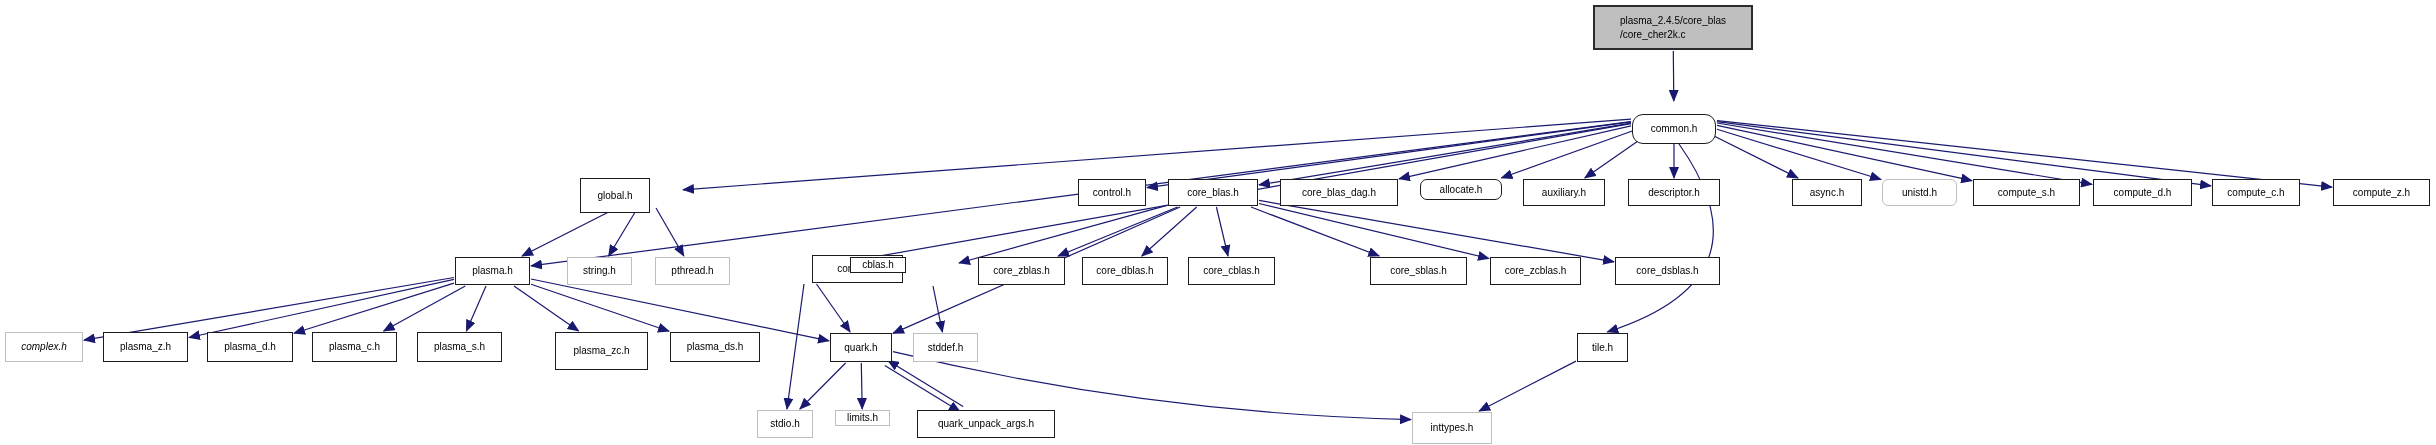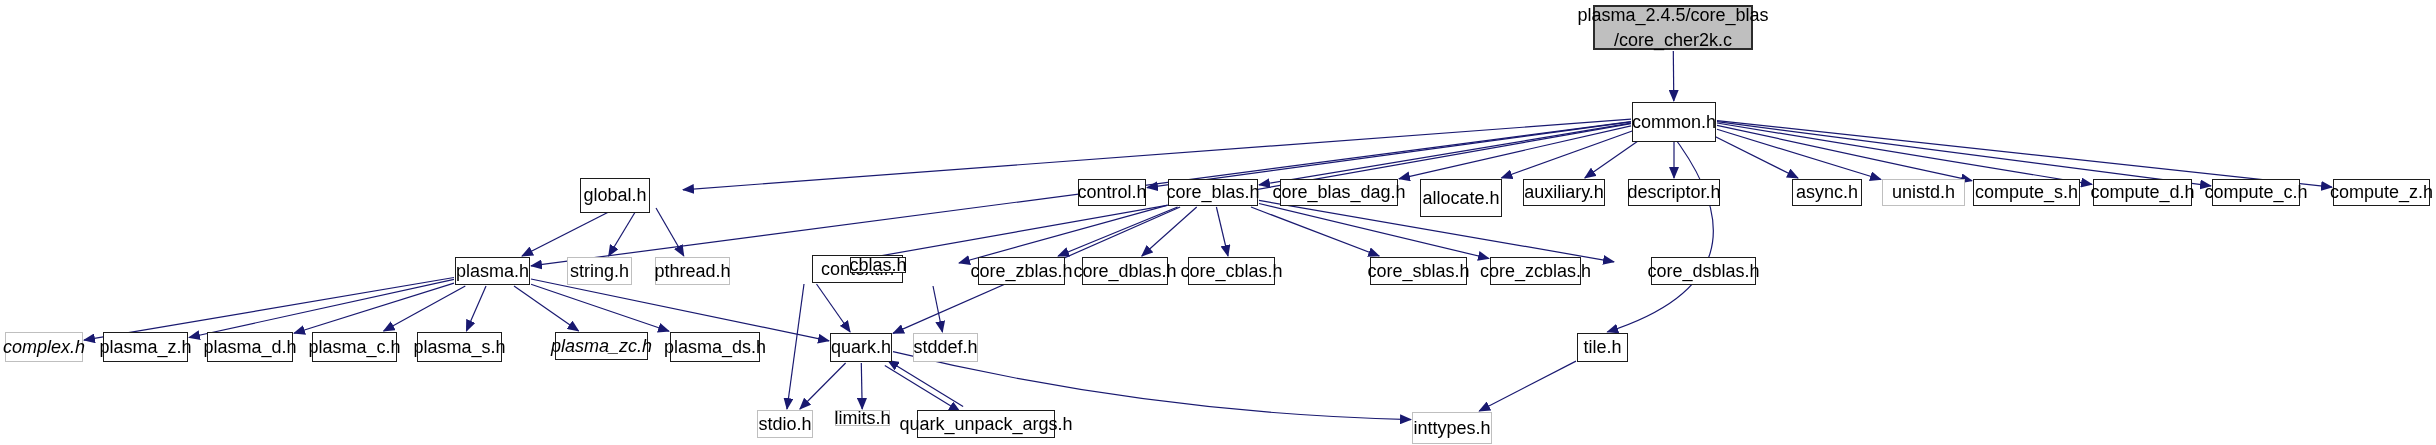--- a/index.html
+++ b/index.html
@@ -1,21 +1,21 @@
 <!DOCTYPE html>
 <html><head>
 <meta charset="utf-8">
 <style>
   html,body{margin:0;padding:0;background:#fff;}
   #graph{position:relative;width:2436px;height:445px;background:#ffffff;
          font-family:"Liberation Sans","DejaVu Sans",sans-serif;}
   #edges{position:absolute;left:0;top:0;width:2436px;height:445px;pointer-events:none;}
   .node{position:absolute;box-sizing:border-box;background:#fff;border:1.5px solid #1c1c1c;
-        display:flex;align-items:center;justify-content:center;text-align:center;
-        font-size:18px;color:#000;white-space:pre-line;line-height:1.35;z-index:2;cursor:pointer;}
+        display:flex;align-items:center;justify-content:center;text-align:left;
+        font-size:10px;color:#000;white-space:pre-line;line-height:1.35;z-index:2;cursor:pointer;}
   .node.system{border:1.2px solid #bfbfbf;cursor:default;}
   .node.current{background:#bfbfbf;border:2px solid #2b2b2b;cursor:default;}
 </style>
 </head>
 <body>
 
 <div id="graph">
   <svg id="edges" width="2436" height="445" viewBox="0 0 2436 445">
     <defs>
       <marker id="arrow" markerUnits="userSpaceOnUse" markerWidth="12" markerHeight="10" refX="11" refY="5" orient="auto">
@@ -66,54 +66,54 @@
         <path d="M861.3,363.0 L862.2,409.0" fill="none" stroke="#191970" stroke-width="1.2" marker-end="url(#arrow)"></path>
         <path d="M884.8,365.6 L959.9,411.6" fill="none" stroke="#191970" stroke-width="1.2" marker-end="url(#arrow)"></path>
         <path d="M893.0,351.7 Q1148.4,413.4 1411.0,419.6" fill="none" stroke="#191970" stroke-width="1.2" marker-end="url(#arrow)"></path>
         <path d="M963.1,406.4 L887.9,360.4" fill="none" stroke="#191970" stroke-width="1.2" marker-end="url(#arrow)"></path>
         <path d="M1576.0,361.1 L1479.2,411.0" fill="none" stroke="#191970" stroke-width="1.2" marker-end="url(#arrow)"></path>
       </g>
   </svg>
 
   <div class="node current" style="left:1593px;top:5px;width:160px;height:45px;">plasma_2.4.5/core_blas
 /core_cher2k.c</div>
-  <div class="node" style="left:1632px;top:102px;width:84px;height:40px;">common.h</div>
+  <div class="node" style="left:1632px;top:114px;width:84px;height:30px;border-radius:11px;">common.h</div>
 
   <div class="node" style="left:580px;top:178px;width:70px;height:35px;">global.h</div>
   <div class="node" style="left:1078px;top:179px;width:68px;height:27px;">control.h</div>
   <div class="node" style="left:1168px;top:179px;width:90px;height:27px;">core_blas.h</div>
   <div class="node" style="left:1280px;top:179px;width:118px;height:27px;">core_blas_dag.h</div>
-  <div class="node" style="left:1420px;top:179px;width:82px;height:38px;">allocate.h</div>
+  <div class="node" style="left:1420px;top:179px;width:82px;height:21px;border-radius:7px;">allocate.h</div>
   <div class="node" style="left:1523px;top:179px;width:82px;height:27px;">auxiliary.h</div>
   <div class="node" style="left:1628px;top:179px;width:92px;height:27px;">descriptor.h</div>
   <div class="node" style="left:1792px;top:179px;width:70px;height:27px;">async.h</div>
-  <div class="node system" style="left:1882px;top:179px;width:83px;height:27px;">unistd.h</div>
+  <div class="node system" style="left:1882px;top:179px;width:75px;height:27px;border-radius:6px;">unistd.h</div>
   <div class="node" style="left:1973px;top:179px;width:107px;height:27px;">compute_s.h</div>
   <div class="node" style="left:2093px;top:179px;width:99px;height:27px;">compute_d.h</div>
   <div class="node" style="left:2212px;top:179px;width:88px;height:27px;">compute_c.h</div>
   <div class="node" style="left:2333px;top:179px;width:97px;height:27px;">compute_z.h</div>
 
   <div class="node" style="left:455px;top:257px;width:75px;height:28px;">plasma.h</div>
   <div class="node system" style="left:567px;top:257px;width:65px;height:28px;">string.h</div>
   <div class="node system" style="left:655px;top:257px;width:75px;height:28px;">pthread.h</div>
   <div class="node" style="left:772px;top:255px;width:91px;height:28px;margin-left:40px;">context.h</div>
   <div class="node" style="left:850px;top:257px;width:56px;height:16px;">cblas.h</div>
   <div class="node" style="left:978px;top:257px;width:87px;height:28px;">core_zblas.h</div>
   <div class="node" style="left:1082px;top:257px;width:86px;height:28px;">core_dblas.h</div>
   <div class="node" style="left:1188px;top:257px;width:87px;height:28px;">core_cblas.h</div>
   <div class="node" style="left:1370px;top:257px;width:97px;height:28px;">core_sblas.h</div>
   <div class="node" style="left:1490px;top:257px;width:91px;height:28px;">core_zcblas.h</div>
-  <div class="node" style="left:1615px;top:257px;width:105px;height:28px;margin-left:36px;">core_dsblas.h</div>
+  <div class="node" style="left:1615px;top:257px;width:105px;height:28px;">core_dsblas.h</div>
 
   <div class="node system" style="left:5px;top:332px;width:78px;height:30px;font-style:italic;">complex.h</div>
   <div class="node" style="left:103px;top:332px;width:85px;height:30px;">plasma_z.h</div>
   <div class="node" style="left:207px;top:332px;width:86px;height:30px;">plasma_d.h</div>
   <div class="node" style="left:312px;top:332px;width:85px;height:30px;">plasma_c.h</div>
   <div class="node" style="left:417px;top:332px;width:85px;height:30px;">plasma_s.h</div>
-  <div class="node" style="left:555px;top:332px;width:93px;height:28px;font-style:italic;">plasma_zc.h</div>
+  <div class="node" style="left:555px;top:332px;width:93px;height:38px;">plasma_zc.h</div>
   <div class="node" style="left:670px;top:332px;width:90px;height:30px;">plasma_ds.h</div>
   <div class="node" style="left:830px;top:333px;width:62px;height:29px;">quark.h</div>
   <div class="node system" style="left:913px;top:333px;width:65px;height:29px;">stddef.h</div>
   <div class="node" style="left:1577px;top:333px;width:51px;height:29px;">tile.h</div>
 
   <div class="node system" style="left:757px;top:410px;width:56px;height:28px;">stdio.h</div>
   <div class="node system" style="left:835px;top:410px;width:55px;height:16px;">limits.h</div>
   <div class="node" style="left:917px;top:410px;width:138px;height:28px;">quark_unpack_args.h</div>
   <div class="node system" style="left:1412px;top:412px;width:80px;height:32px;">inttypes.h</div>
 </div>

